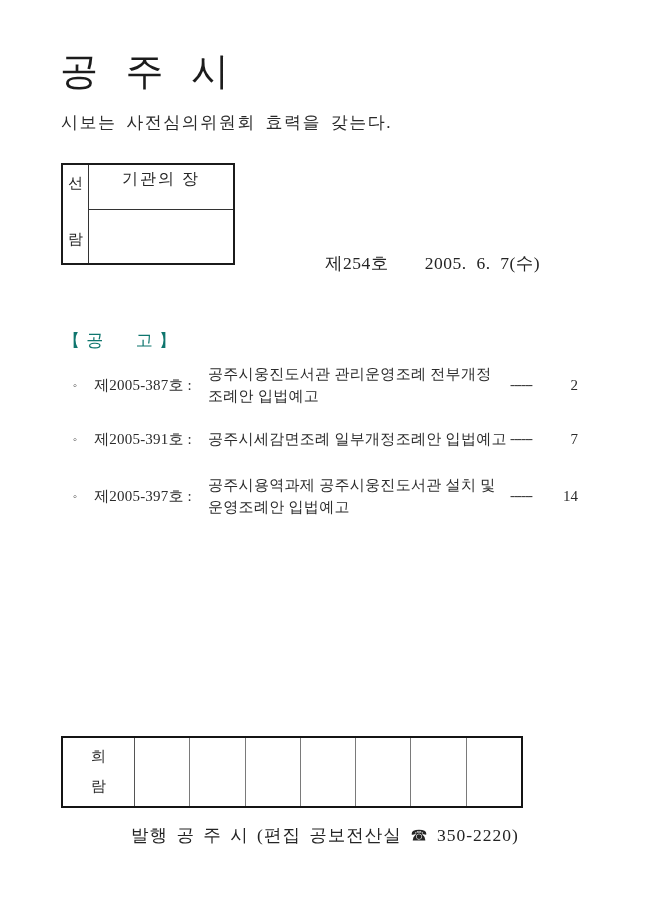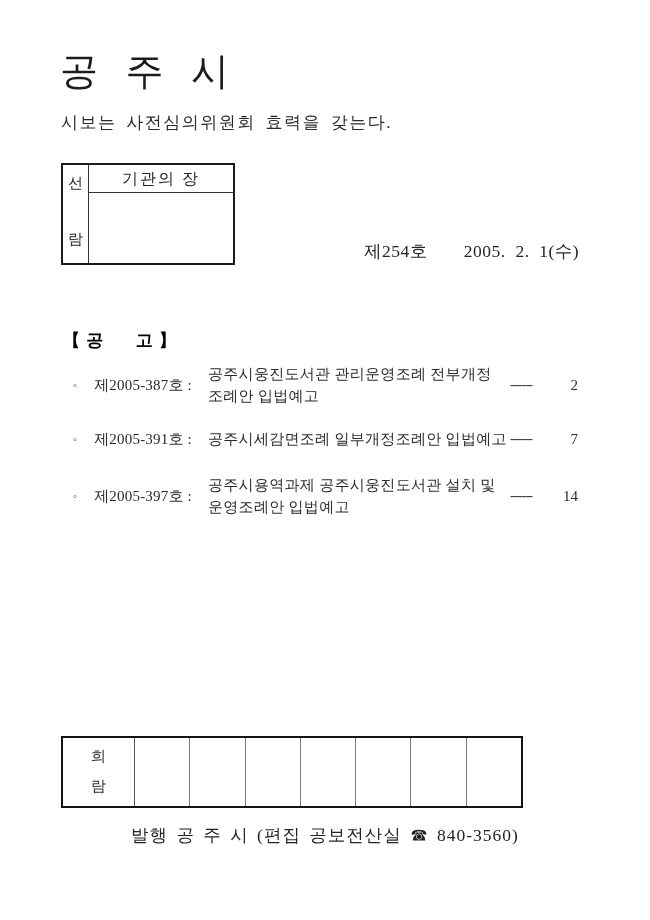--- a/index.html
+++ b/index.html
@@ -53,51 +53,50 @@
     display: flex;
     flex-direction: column;
     justify-content: space-between;
     align-items: center;
     padding: 9px 0 14px 0;
     font-size: 15px;
     color: #262626;
   }
   .seonram-main { flex: 1; display: flex; flex-direction: column; }
   .seonram-header {
-    height: 28px;
+    height: 45px;
     border-bottom: 1px solid #333;
     text-align: center;
     font-size: 16px;
     letter-spacing: 2px;
     padding-top: 4px;
     color: #262626;
     white-space: pre;
   }
   .seonram-body { flex: 1; }
 
   .issue-line {
     position: absolute;
     left: 325px;
-    top: 239px;
+    top: 251px;
     font-size: 17.5px;
     color: #242424;
     display: flex;
     gap: 36px;
     white-space: pre;
     letter-spacing: 0.5px;
-    margin-left: 39px;
   }
 
   .notice-heading {
     position: absolute;
     left: 63px;
     top: 329px;
     font-size: 17px;
-    font-weight: bold;
-    color: #000000;
+    font-weight: normal;
+    color: #0f766e;
     white-space: pre;
     letter-spacing: 1px;
   }
 
   .notice-item {
     position: absolute;
     left: 62px;
     width: 516px;
     display: flex;
     align-items: center;
@@ -197,21 +196,21 @@
       <span>람</span>
     </div>
     <div class="seonram-main">
       <div class="seonram-header">기관의 장</div>
       <div class="seonram-body"></div>
     </div>
   </div>
 
   <div class="issue-line">
     <span>제254호</span>
-    <span>2005.  2.  1(수)</span>
+    <span>2005.  6.  7(수)</span>
   </div>
 
   <div class="notice-heading">【 공      고 】</div>
 
   <div class="notice-item" id="item-0">
     <span class="bullet">◦</span>
     <span class="label">제2005-387호 :</span>
     <span class="desc">공주시웅진도서관 관리운영조례 전부개정
 조례안 입법예고</span>
     <span class="leader">------</span>
@@ -242,15 +241,15 @@
     </div>
     <div class="circ-cell"></div>
     <div class="circ-cell"></div>
     <div class="circ-cell"></div>
     <div class="circ-cell"></div>
     <div class="circ-cell"></div>
     <div class="circ-cell"></div>
     <div class="circ-cell"></div>
   </div>
 
-  <div class="doc-footer">발행 공 주 시 (편집 공보전산실 ☎ 840-3560)</div>
+  <div class="doc-footer">발행 공 주 시 (편집 공보전산실 ☎ 350-2220)</div>
 
 </div>
 
 </body></html>

